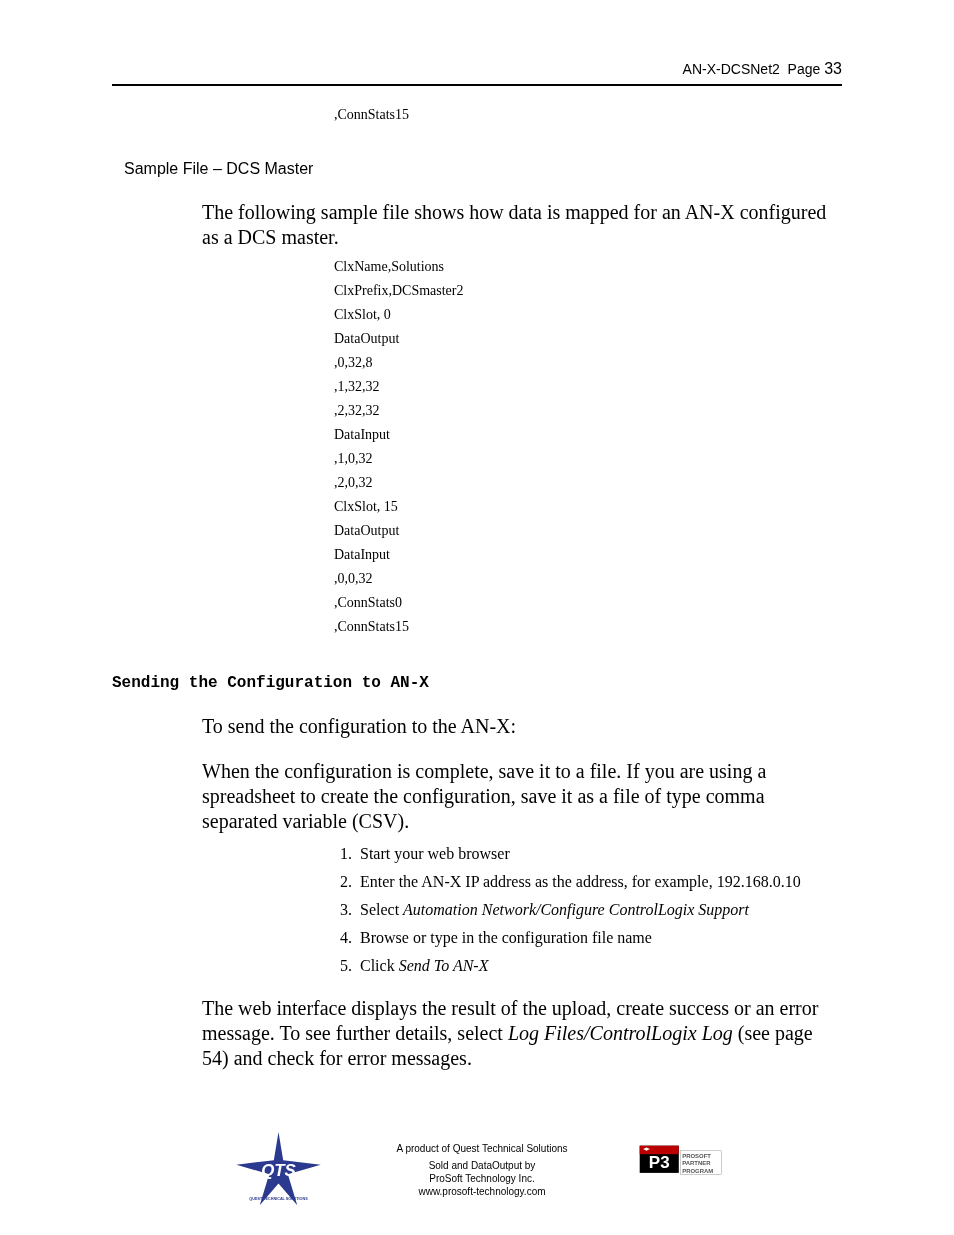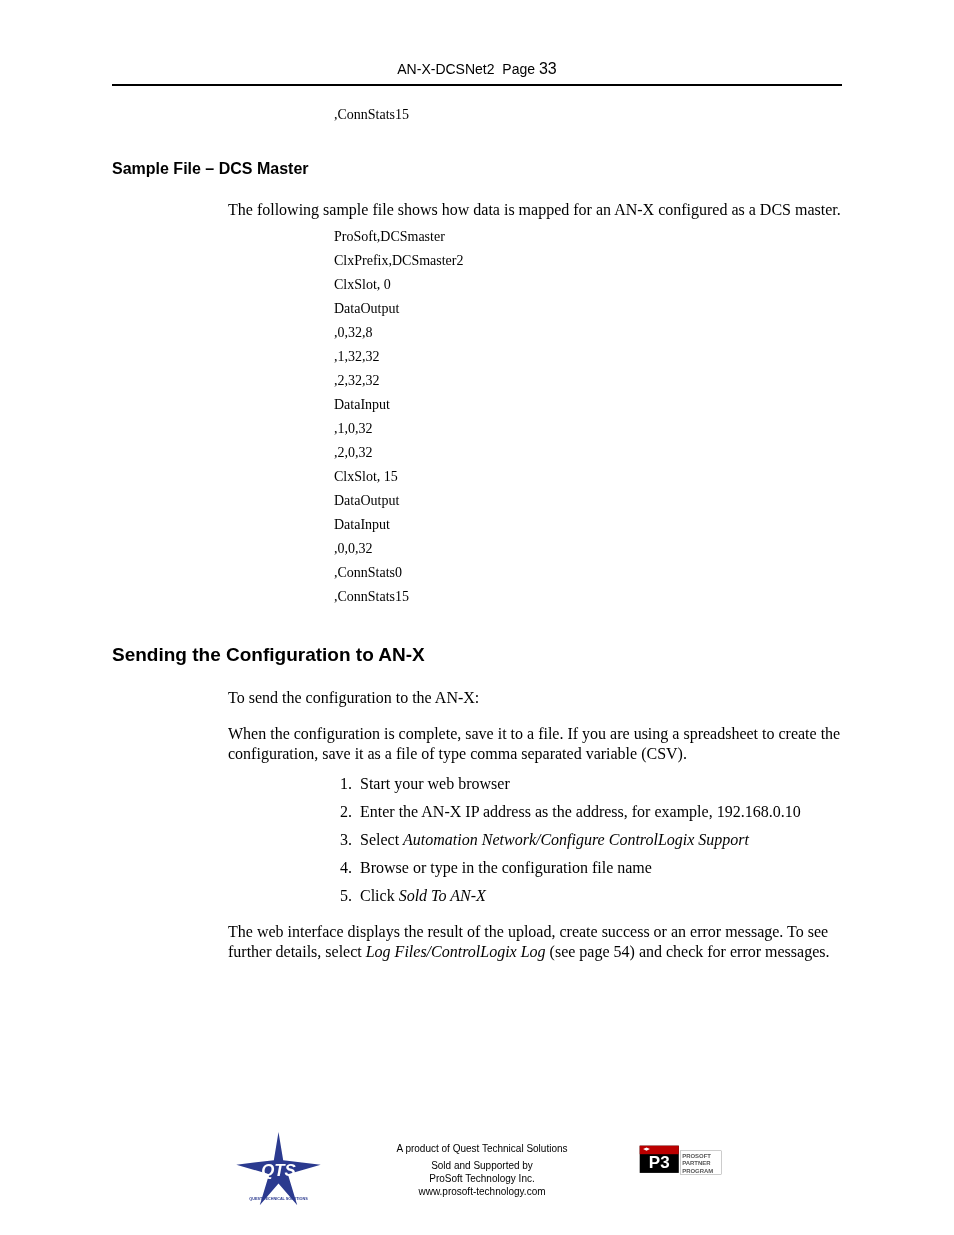--- a/index.html
+++ b/index.html
@@ -14,57 +14,57 @@
     position: relative;
     background: #fff;
   }
   .page {
     position: absolute;
     top: 60px;
     left: 112px;
     width: 730px;
   }
   .header-right {
-    text-align: center;
+    text-align: right;
     font-family: Arial, Helvetica, sans-serif;
     font-size: 14px;
     margin-bottom: 6px;
   }
   .header-right .pagenum { font-size: 16px; }
   .hr {
     border-top: 2px solid #000;
     margin-top: 2px;
     margin-bottom: 22px;
   }
   .code-line {
     font-family: Liberation Serif, serif;
     font-size: 14px;
     margin-left: 222px;
     line-height: 1.0;
     margin-bottom: 10px;
   }
   .h3 {
     font-family: Arial, Helvetica, sans-serif;
-    font-weight: bold;
+    font-weight: normal;
     font-size: 16px;
     margin-top: 38px;
     margin-bottom: 22px;
-    margin-left: 0;
+    margin-left: 12px;
   }
   .h2 {
-    font-family: Liberation Sans, sans-serif;
+    font-family: Liberation Mono, monospace;
     font-weight: bold;
-    font-size: 19px;
+    font-size: 16px;
     margin-top: 40px;
     margin-bottom: 22px;
     margin-left: 0;
   }
   .body-p {
-    margin-left: 116px;
-    font-size: 16px;
+    margin-left: 90px;
+    font-size: 20px;
     line-height: 1.25;
     margin-bottom: 10px;
   }
   ol.numbered {
     margin-left: 222px;
     padding-left: 22px;
     margin-top: 4px;
   }
   ol.numbered li {
     padding-left: 4px;
@@ -114,21 +114,21 @@
     <span>Page</span>
     <span class="pagenum">33</span>
   </div>
   <div class="hr"></div>
 
   <div class="code-line">,ConnStats15</div>
 
   <div class="h3">Sample File – DCS Master</div>
   <p class="body-p">The following sample file shows how data is mapped for an AN-X configured as a DCS master.</p>
 
-  <div class="code-line">ProSoft,DCSmaster</div>
+  <div class="code-line">ClxName,Solutions</div>
   <div class="code-line">ClxPrefix,DCSmaster2</div>
   <div class="code-line">ClxSlot, 0</div>
   <div class="code-line">DataOutput</div>
   <div class="code-line">,0,32,8</div>
   <div class="code-line">,1,32,32</div>
   <div class="code-line">,2,32,32</div>
   <div class="code-line">DataInput</div>
   <div class="code-line">,1,0,32</div>
   <div class="code-line">,2,0,32</div>
   <div class="code-line">ClxSlot, 15</div>
@@ -150,42 +150,42 @@
     <li>
       <span>Enter the AN-X IP address as the address, for example, 192.168.0.10</span>
     </li>
     <li>
       <span>Select </span><span class="italic">Automation Network/Configure ControlLogix Support</span>
     </li>
     <li>
       <span>Browse or type in the configuration file name</span>
     </li>
     <li>
-      <span>Click </span><span class="italic">Sold To AN-X</span>
+      <span>Click </span><span class="italic">Send To AN-X</span>
     </li>
   </ol>
 
   <p class="body-p">
     <span>The web interface displays the result of the upload, create success or an error message.  To see further details, select </span><span class="italic">Log Files/ControlLogix Log</span><span> (see page 54) and check for error messages.</span>
   </p>
 
 </div>
 
 <div class="footer">
   <div class="logo-qts">
     <svg viewBox="0 0 100 80">
       <polygon points="50,0 55,30 95,35 60,45 70,78 50,55 30,78 40,45 5,35 45,30" fill="#2b3a8f"></polygon>
       <text x="50" y="47" fill="#fff" font-family="Arial" font-size="18" font-style="italic" font-weight="bold" text-anchor="middle">QTS</text>
       <text x="50" y="73" fill="#2b3a8f" font-family="Arial" font-size="4" font-weight="bold" text-anchor="middle">QUEST TECHNICAL SOLUTIONS</text>
     </svg>
   </div>
   <div class="footer-center">
     <div>A product of Quest Technical Solutions</div>
     <div style="height:4px"></div>
-    <div>Sold and Supported by</div>
+    <div>Sold and DataOutput by</div>
     <div>ProSoft Technology Inc.</div>
     <div>www.prosoft-technology.com</div>
   </div>
   <div class="logo-p3">
     <svg viewBox="0 0 100 60">
       <rect x="2" y="2" width="46" height="32" fill="#000"></rect>
       <rect x="2" y="2" width="46" height="10" fill="#b00"></rect>
       <polygon points="6,6 10,4 14,6 10,8" fill="#fff"></polygon>
       <text x="25" y="28" fill="#fff" font-family="Arial" font-size="20" font-weight="bold" text-anchor="middle">P3</text>
       <rect x="50" y="8" width="48" height="28" fill="none" stroke="#888" stroke-width="0.5"></rect>

